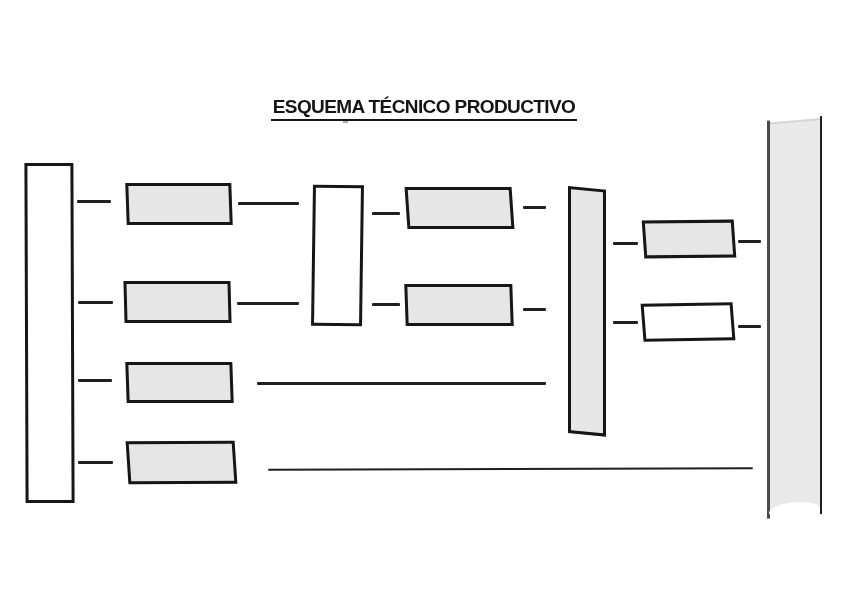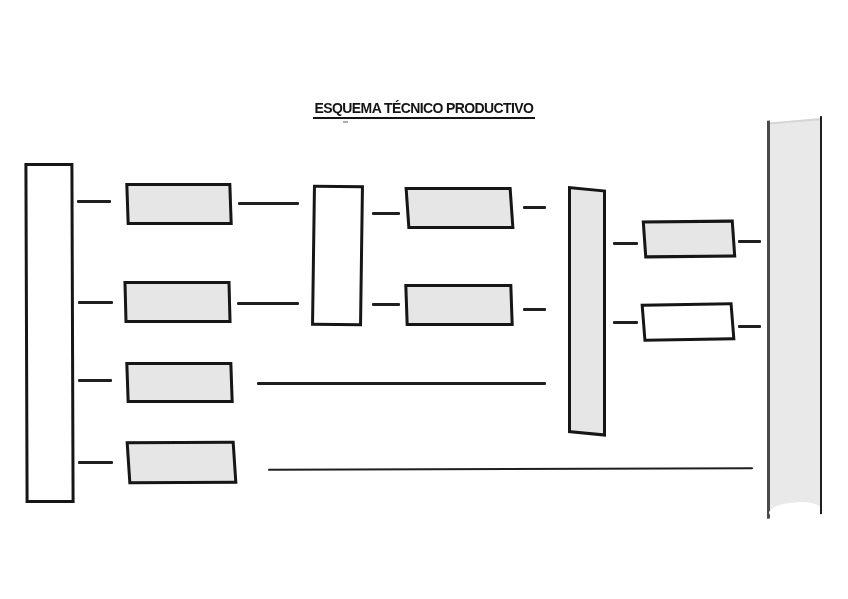--- a/index.html
+++ b/index.html
@@ -18,21 +18,21 @@
   .title {
     position: absolute;
     top: 84px;
     left: 0;
     width: 100%;
     text-align: center;
     margin: 0;
   }
   .title span {
     display: inline-block;
-    font-size: 14px;
+    font-size: 19px;
     font-weight: bold;
     letter-spacing: -0.6px;
     color: #141414;
     border-bottom: 2.5px solid #141414;
     padding: 0 2px 1px 2px;
   }
   .stray-mark {
     position: absolute;
     left: 343px;
     top: 121px;

